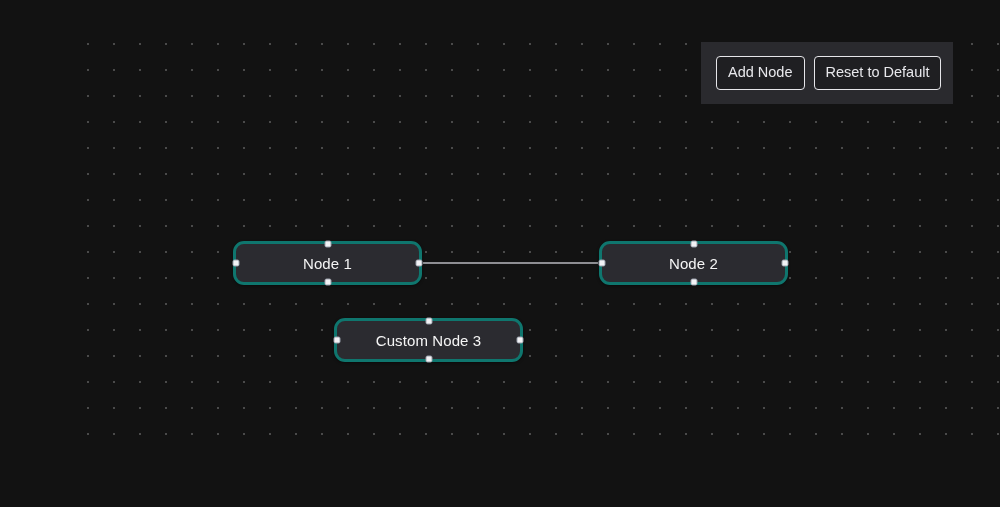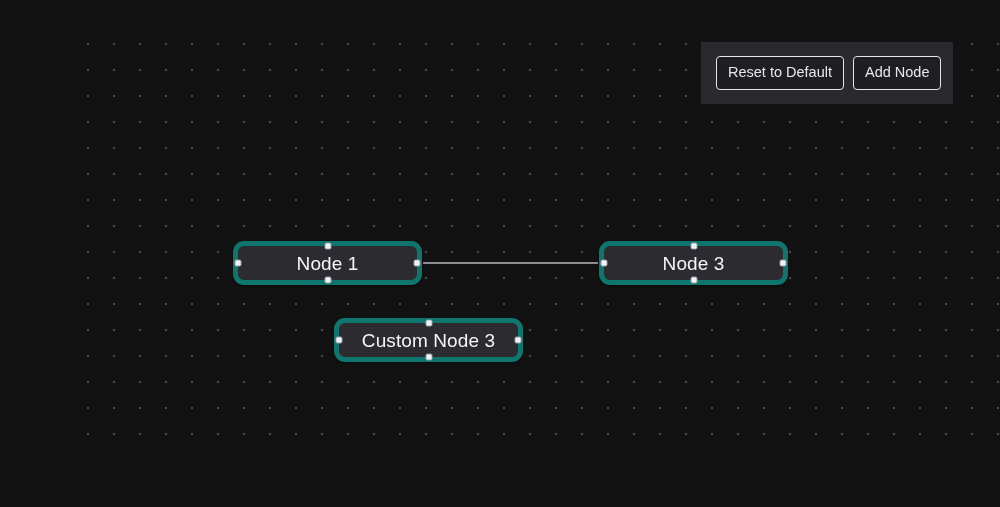--- a/index.html
+++ b/index.html
@@ -55,24 +55,24 @@
     left: 0; top: 0;
     width: 1000px; height: 507px;
     pointer-events: none;
   }
 
   
   .flow-node {
     position: absolute;
     box-sizing: border-box;
     background: #2b2b30;
-    border: 5px solid #0f766e;
+    border: 3px solid #0f766e;
     border-radius: 11px;
     color: #f5f5f5;
-    font-size: 19px;
+    font-size: 15px;
     line-height: 1;
     display: flex;
     align-items: center;
     justify-content: center;
     letter-spacing: 0.1px;
     box-shadow: 0 1px 3px rgba(0,0,0,0.45);
   }
   .node-label {
     pointer-events: none;
     white-space: nowrap;
@@ -136,33 +136,33 @@
 
   <div class="flow-node" style="left:233px; top:241px; width:189px; height:44px;">
     <span class="node-label">Node 1</span>
     <span class="handle top"></span>
     <span class="handle right"></span>
     <span class="handle bottom"></span>
     <span class="handle left"></span>
   </div>
 
   <div class="flow-node" style="left:599px; top:241px; width:189px; height:44px;">
-    <span class="node-label">Node 3</span>
+    <span class="node-label">Node 2</span>
     <span class="handle top"></span>
     <span class="handle right"></span>
     <span class="handle bottom"></span>
     <span class="handle left"></span>
   </div>
 
   <div class="flow-node" style="left:302px; top:318px; width:189px; height:44px;margin-left:32px;">
     <span class="node-label">Custom Node 3</span>
     <span class="handle top"></span>
     <span class="handle right"></span>
     <span class="handle bottom"></span>
     <span class="handle left"></span>
   </div>
 
   <div id="controls-panel">
+    <button class="panel-button">Add Node</button>
     <button class="panel-button">Reset to Default</button>
-    <button class="panel-button">Add Node</button>
   </div>
 
 </div>
 
 </body></html>

